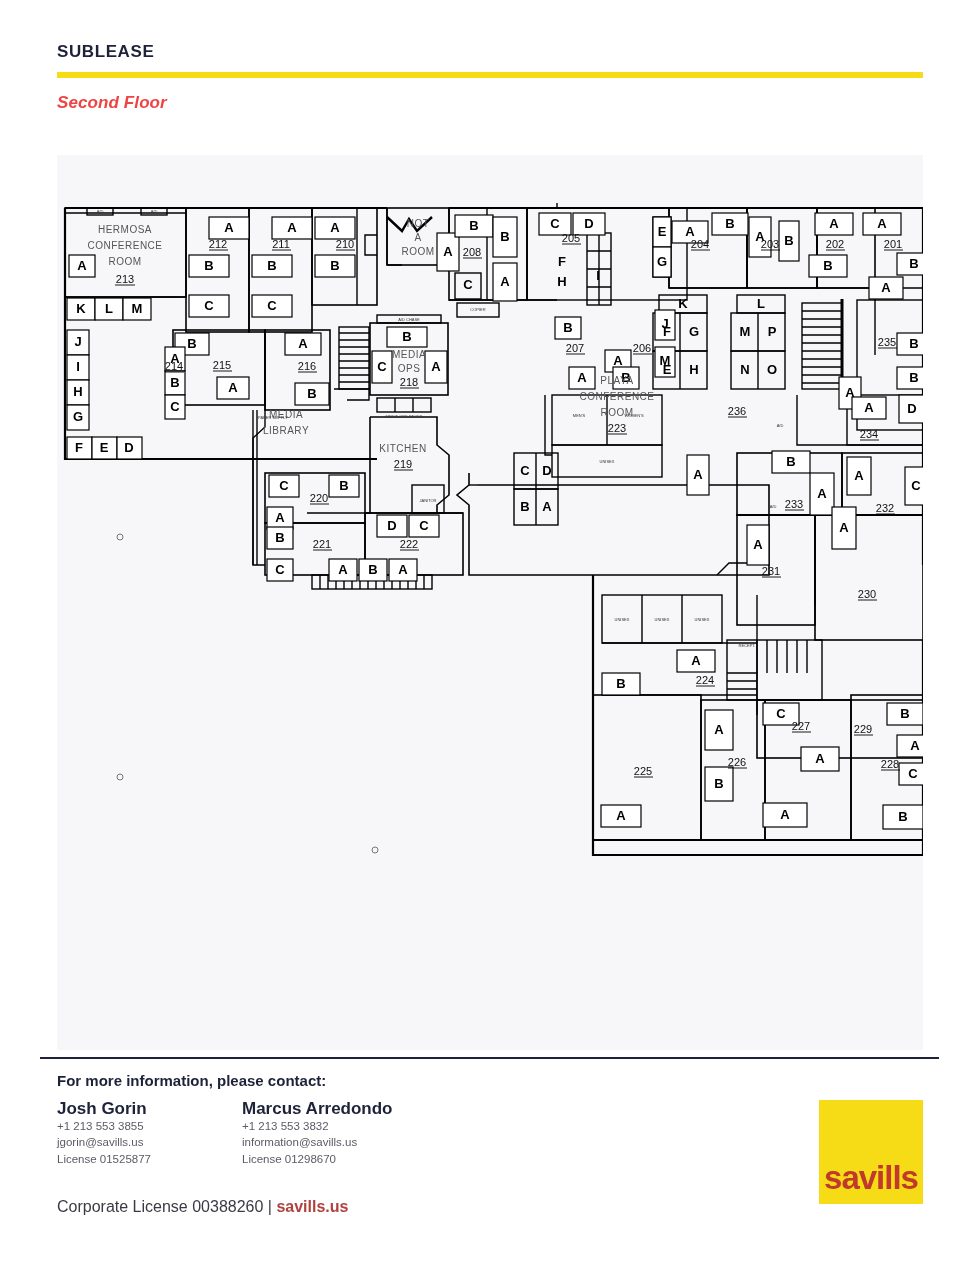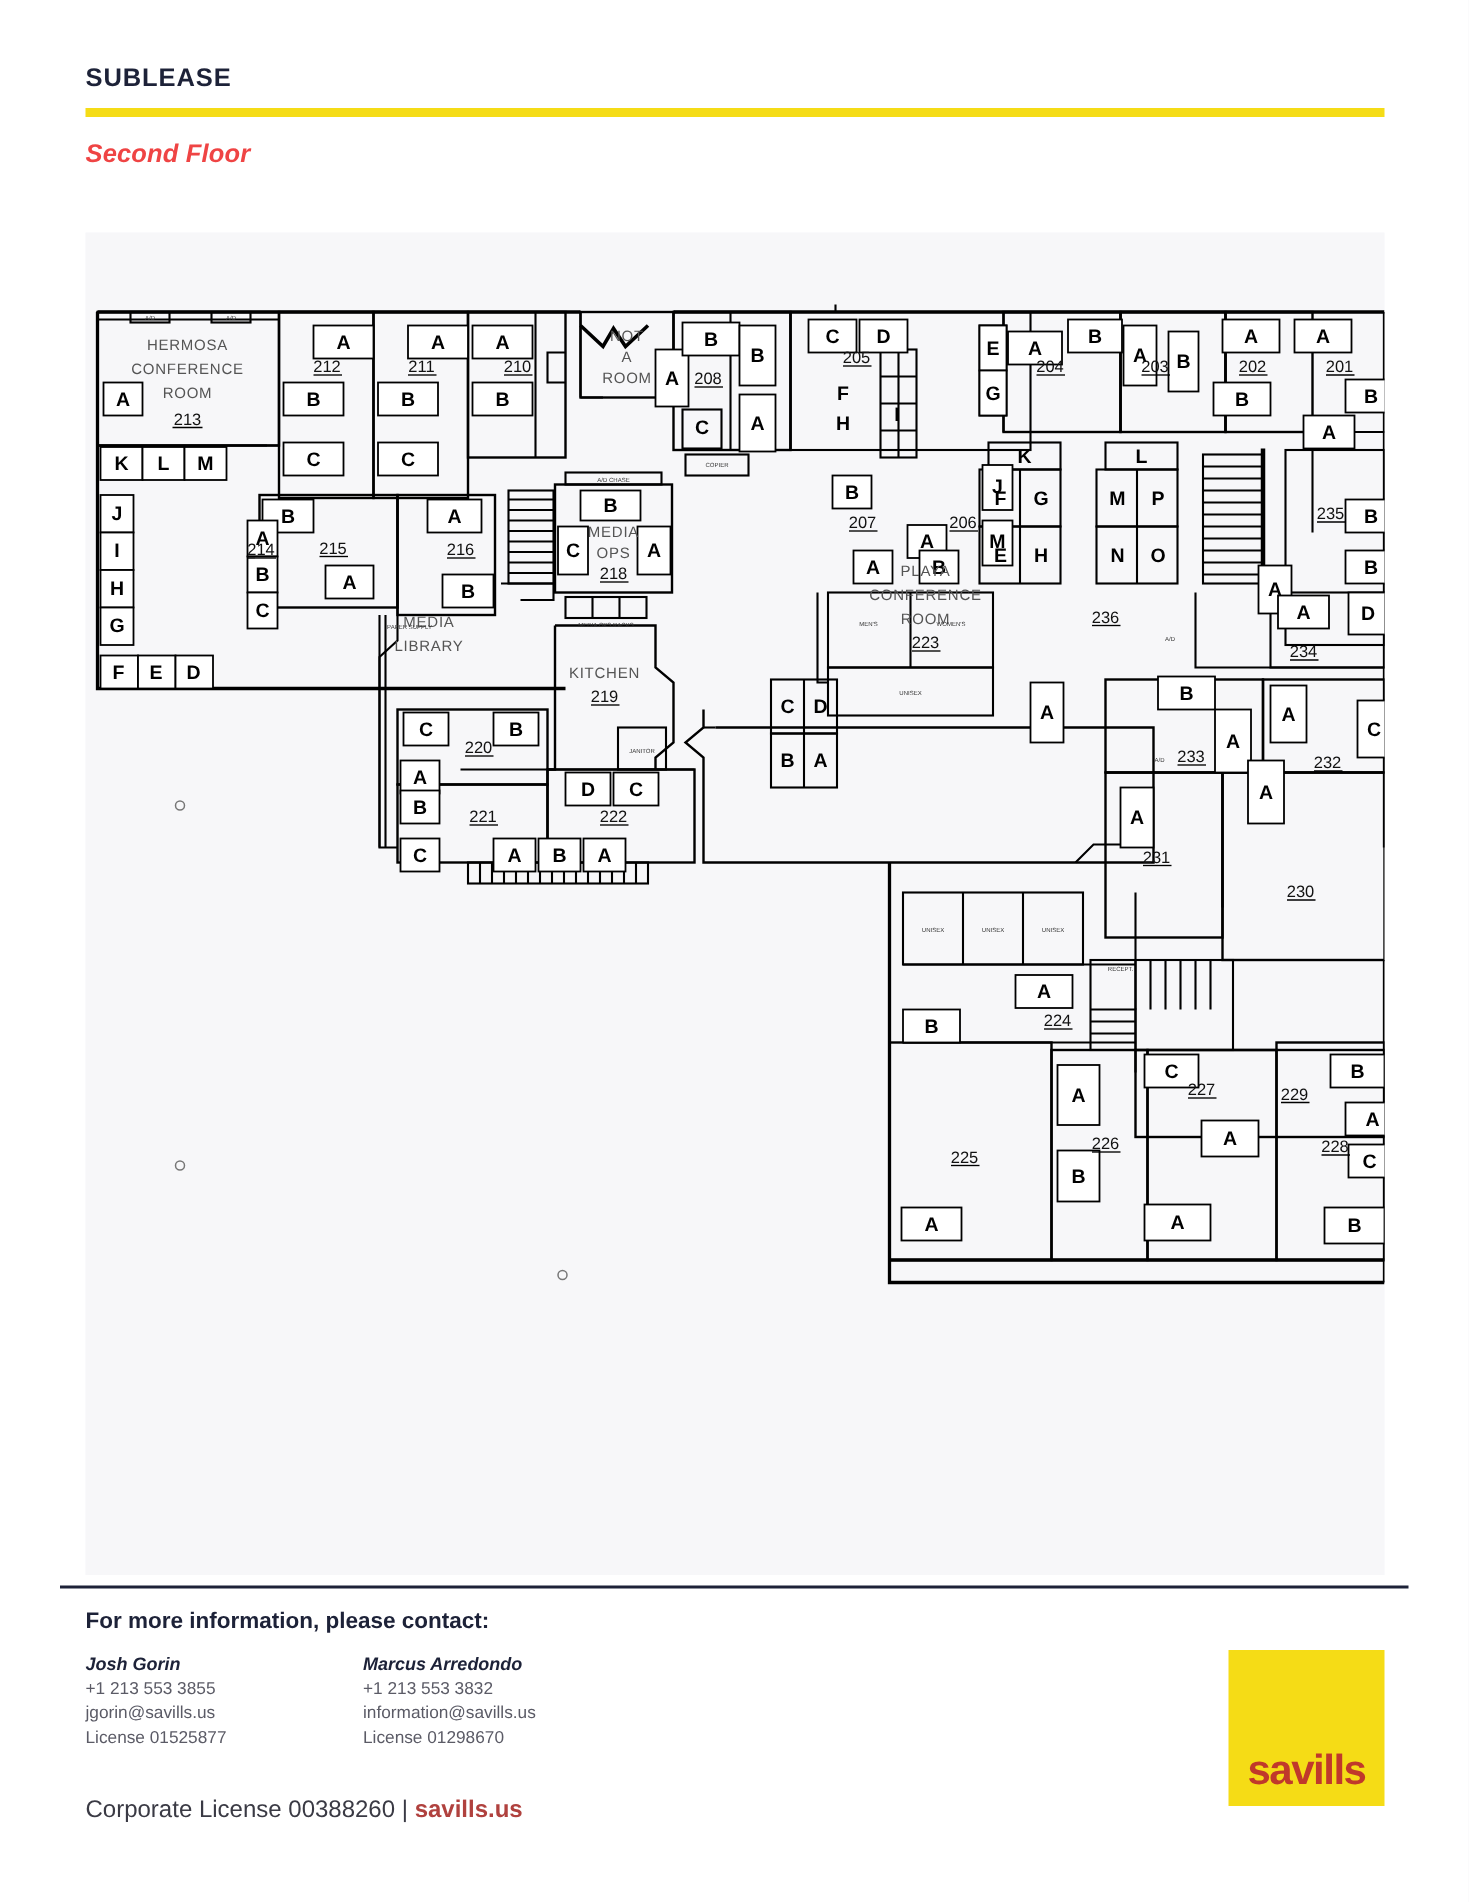--- a/index.html
+++ b/index.html
@@ -38,35 +38,35 @@
 
   
   .footer-rule {
     position:absolute; left:40px; top:1057px; width:899px; height:2px;
     background:#1d2238;
   }
   .foot { position:absolute; left:57px; top:1072px; width:700px; }
   .foot-head { font-size:15px; font-weight:700; color:#1d2238; }
   .contacts { display:flex; margin-top:12px; }
   .contact { width:185px; font-size:11.5px; line-height:16.5px; color:#5b5b66; }
-  .contact .nm { font-weight:700; color:#1d2238; font-size:12px;font-style:italic; }
+  .contact .nm { font-weight:700; color:#1d2238; font-size:17px; }
   .corp {
     position:absolute; left:57px; top:1198px;
     font-size:16px; color:#3a3a44;
   }
   .corp .lnk { color:#b0413e; font-weight:700; }
 
   .logo {
     position:absolute; left:819px; top:1100px;
     width:104px; height:104px; background:#f5dc16;
     display:flex; align-items:flex-end; justify-content:center;
   }
   .logo-word {
     font-family:"Liberation Sans", sans-serif;
-    font-size:28px; font-weight:700; color:#c0392b;
+    font-size:33px; font-weight:700; color:#c0392b;
     letter-spacing:-1px; line-height:1; padding-bottom:10px;
   }
 
   
   .rmnum { font-family:"Liberation Sans", sans-serif; font-size:11px; fill:#111; text-anchor:middle; }
   .rmname { font-family:"Liberation Sans", sans-serif; font-size:10px; fill:#555; text-anchor:middle; letter-spacing:.5px;}
   .lt { font-family:"Liberation Sans", sans-serif; font-size:13px; font-weight:700; fill:#000; text-anchor:middle; dominant-baseline:middle;}
   .tiny { font-family:"Liberation Sans", sans-serif; font-size:4px; fill:#333; text-anchor:middle; }
 </style>
 </head>

